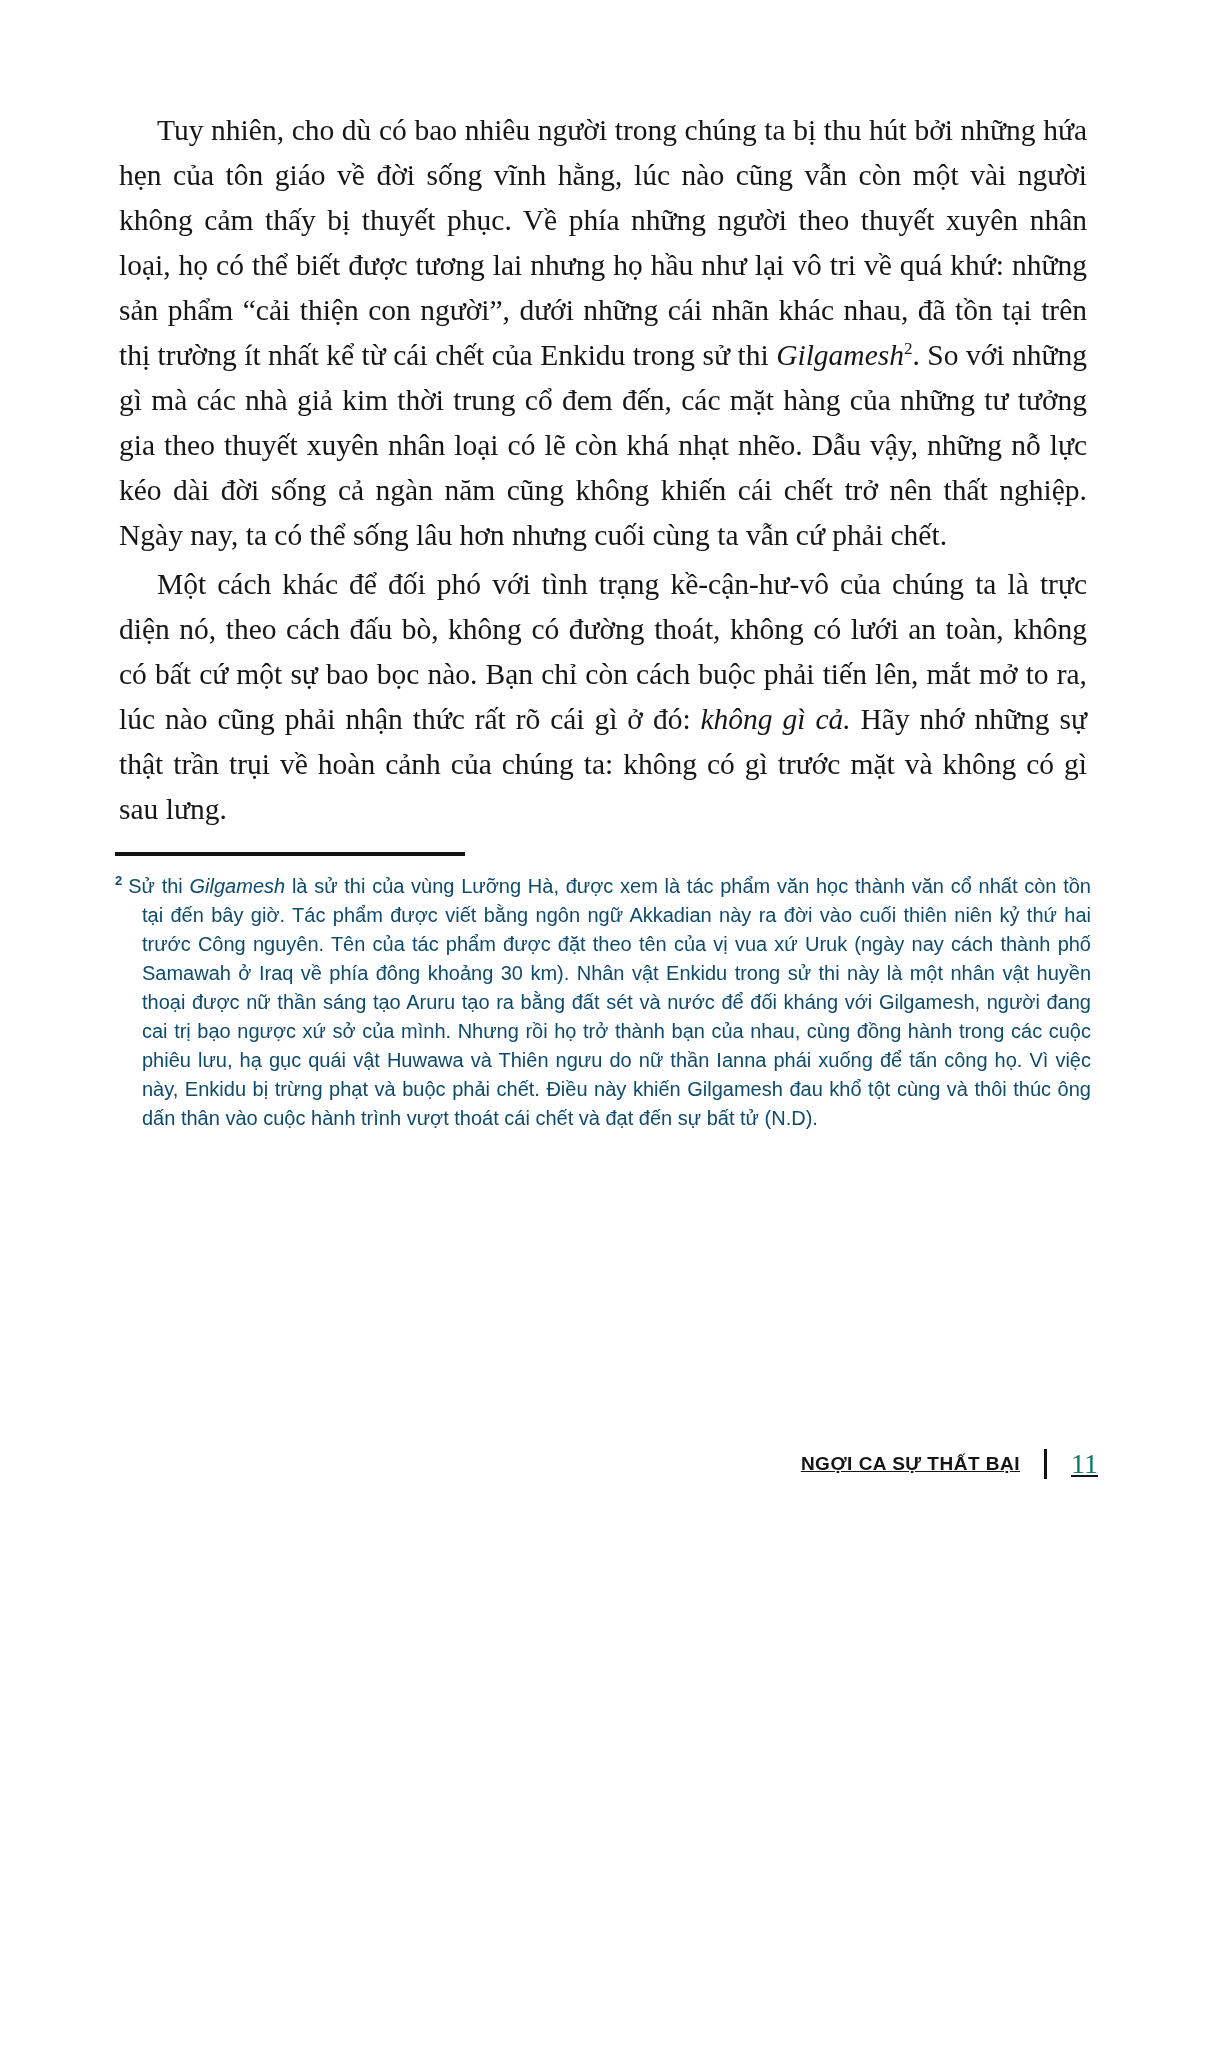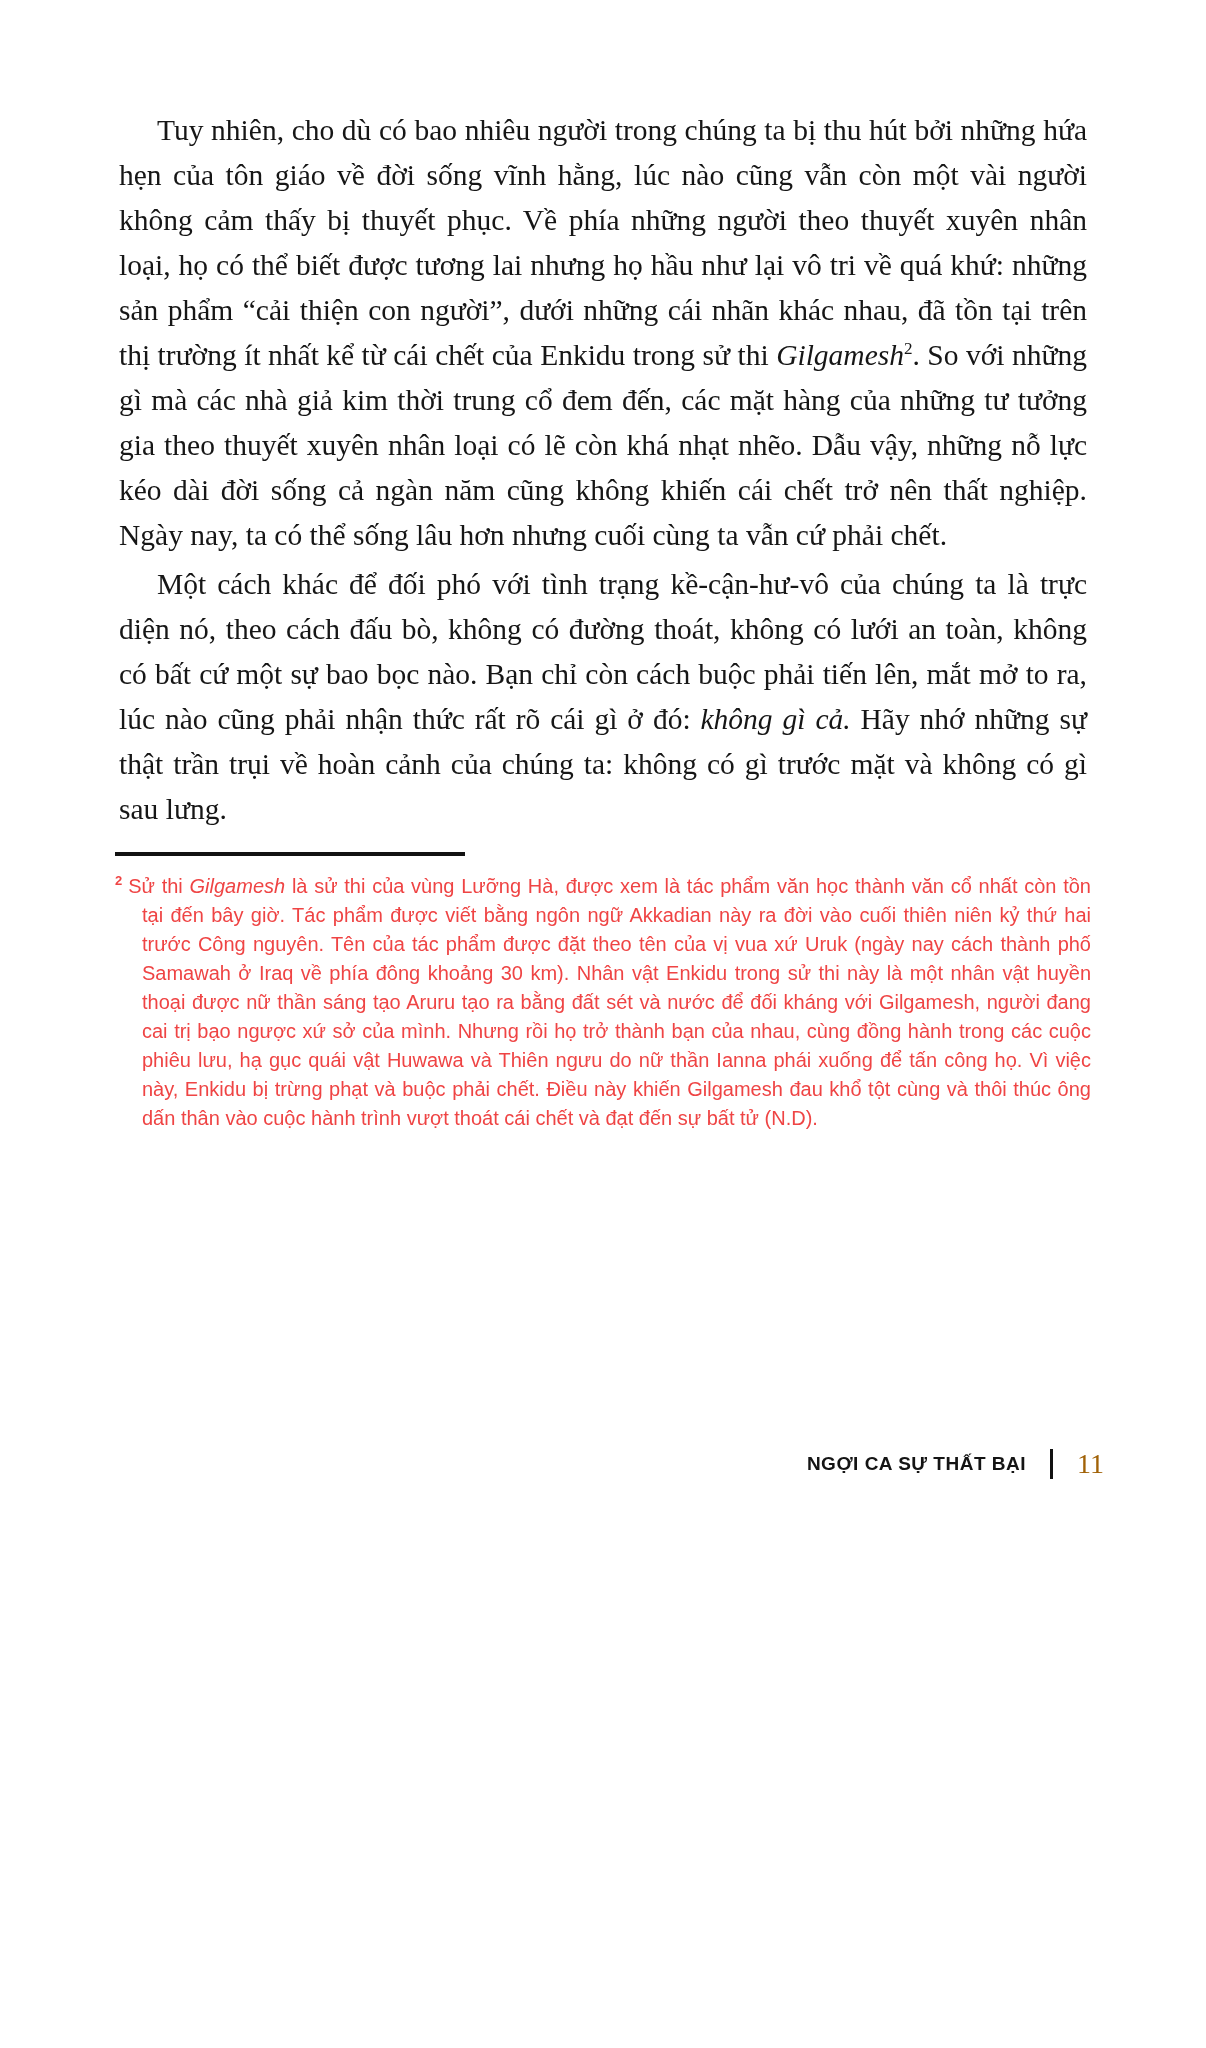--- a/index.html
+++ b/index.html
@@ -47,59 +47,60 @@
     height: 0;
     border: none;
     border-top: 4px solid #121212;
   }
   .footnote {
     margin: 0;
     font-family: "Liberation Sans", sans-serif;
     font-size: 20px;
     line-height: 29px;
     text-align: justify;
-    color: #ef4444;
+    color: #0c4a6e;
     padding-left: 27px;
     text-indent: -27px;
   }
   .footnote .fn-marker {
     font-size: 13px;
     line-height: 0;
     vertical-align: super;
     font-weight: bold;
     margin-right: 6px;
   }
   .footnote i {
     font-style: italic;
   }
   .page-footer {
     position: absolute;
     top: 1448px;
-    right: 102px;
+    right: 108px;
     display: flex;
     align-items: center;
     gap: 24px;
+    text-decoration: underline;
   }
   .running-title {
     font-family: "Liberation Sans", sans-serif;
     font-size: 19px;
     font-weight: bold;
     letter-spacing: 0.5px;
     color: #141414;
     white-space: nowrap;
   }
   .footer-divider {
     width: 3px;
     height: 30px;
     background: #121212;
   }
   .page-number {
     font-family: "Liberation Serif", serif;
     font-size: 28px;
-    color: #a16207;
+    color: #0f766e;
   }
 </style>
 </head>
 <body>
 
 <div class="book-page">
 
   <div class="content">
 
     <p class="body-para">

